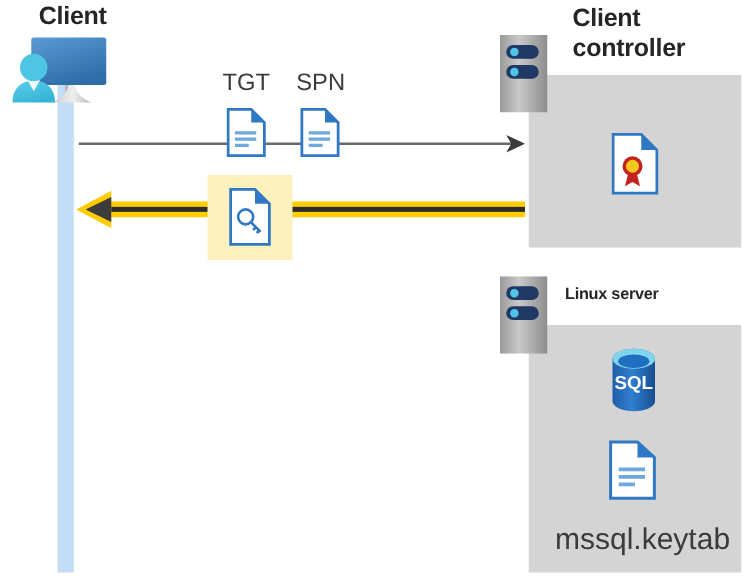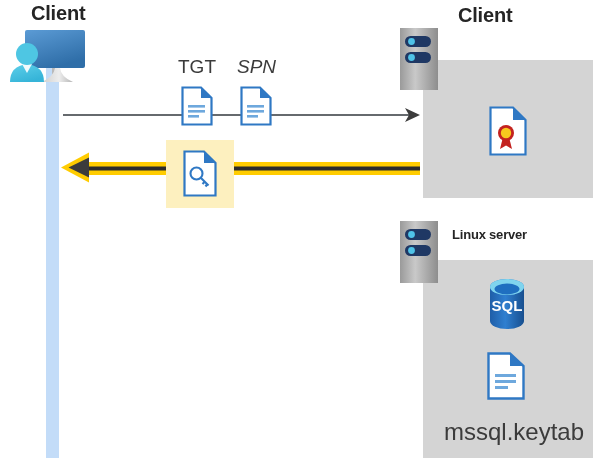--- a/index.html
+++ b/index.html
@@ -99,21 +99,21 @@
   <div class="doc" style="left:181px;top:86px;width:32px;height:40px;">
     <svg width="32" height="40" viewBox="0 0 32 40" xmlns="http://www.w3.org/2000/svg">
       <path d="M1.5 1.5 H20 L30.5 12 V38.5 H1.5 Z" fill="#ffffff" stroke="#2f78c4" stroke-width="2.2"></path>
       <path d="M20 1.5 L30.5 12 H20 Z" fill="#2f78c4"></path>
       <rect x="7" y="19" width="17" height="2.6" fill="#6ea8dd"></rect>
       <rect x="7" y="24" width="17" height="2.6" fill="#6ea8dd"></rect>
       <rect x="7" y="29" width="11" height="2.6" fill="#6ea8dd"></rect>
     </svg>
   </div>
 
-  <div class="lbl" style="left:237px;top:56px;font-size:19px;font-style:italic;">SPN</div>
+  <div class="lbl" style="left:237px;top:56px;font-size:19px;">SPN</div>
   <div class="doc" style="left:240px;top:86px;width:32px;height:40px;">
     <svg width="32" height="40" viewBox="0 0 32 40" xmlns="http://www.w3.org/2000/svg">
       <path d="M1.5 1.5 H20 L30.5 12 V38.5 H1.5 Z" fill="#ffffff" stroke="#2f78c4" stroke-width="2.2"></path>
       <path d="M20 1.5 L30.5 12 H20 Z" fill="#2f78c4"></path>
       <rect x="7" y="19" width="17" height="2.6" fill="#6ea8dd"></rect>
       <rect x="7" y="24" width="17" height="2.6" fill="#6ea8dd"></rect>
       <rect x="7" y="29" width="11" height="2.6" fill="#6ea8dd"></rect>
     </svg>
   </div>
 
@@ -126,20 +126,21 @@
         <circle cx="13.5" cy="23.5" r="6"></circle>
         <path d="M18 28 L25.5 35.5"></path>
         <path d="M21.5 32 L19.5 34"></path>
         <path d="M24 34.5 L22.5 36.5"></path>
       </g>
     </svg>
   </div>
 
   <div class="hdr" style="left:458px;top:3px;font-size:20px;line-height:24px;">
     <span>Client</span><br>
+    <span>controller</span>
   </div>
 
   <div class="panel" style="left:423px;top:60px;width:170px;height:138px;"></div>
 
   <div class="rack" style="left:400px;top:28px;">
     <svg width="38" height="62" viewBox="0 0 38 62" xmlns="http://www.w3.org/2000/svg">
       <defs>
         <linearGradient id="rackGrad1" x1="0" y1="0" x2="1" y2="0">
           <stop offset="0%" stop-color="#9a9a9a"></stop>
           <stop offset="40%" stop-color="#c9c9c9"></stop>

